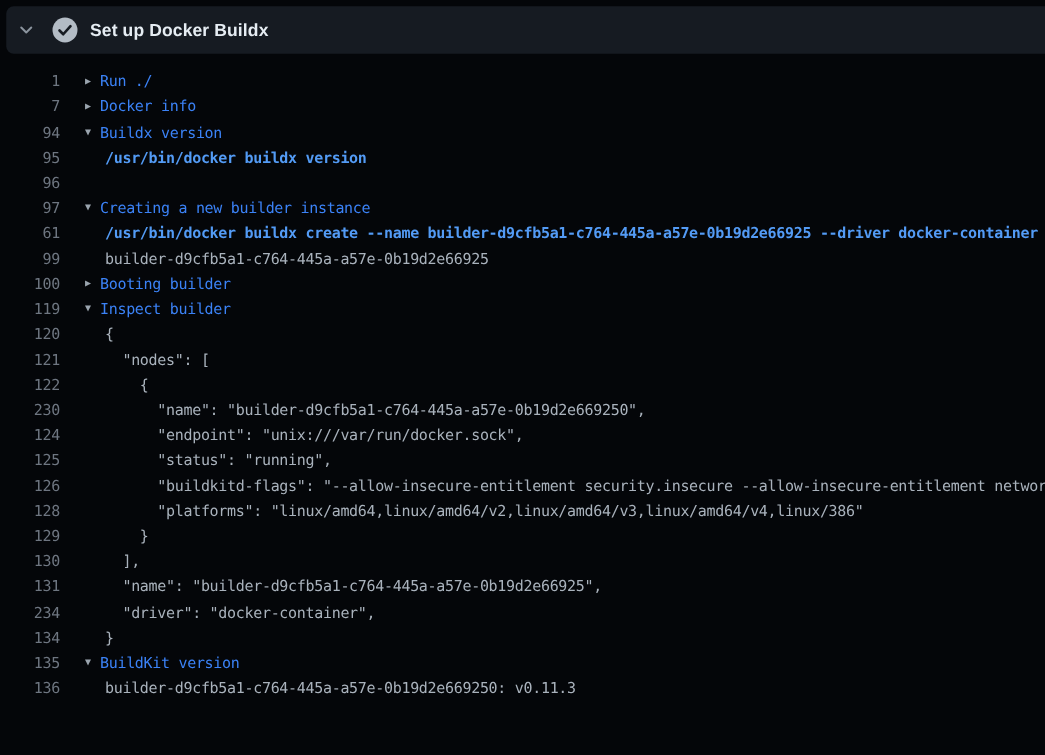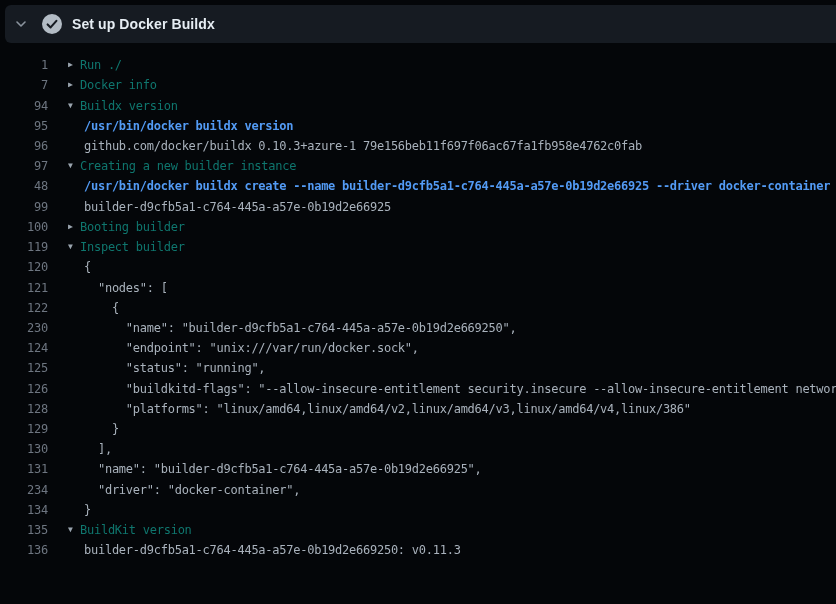--- a/index.html
+++ b/index.html
@@ -30,21 +30,21 @@
     display:flex;align-items:center;height:20.22px;
     font-size:12px;letter-spacing:-0.25px;white-space:pre;
   }
   .num{
     flex:0 0 48px;text-align:right;color:#6e7681;cursor:pointer;
   }
   .arrow{
     flex:none;display:inline-block;width:12px;margin-left:20px;
     font-size:8px;color:#9aa4ae;text-align:left;line-height:1;
   }
-  .grouplabel{color:#0f766e;cursor:pointer;}
+  .grouplabel{color:#3b82f6;cursor:pointer;}
   .content{margin-left:36px;color:#a9b2bc;}
   .command{margin-left:36px;color:#539bf5;font-weight:bold;text-align:right;}
 </style>
 </head>
 <body>
 
 <div class="stage">
 
   <div class="step-header">
     <span class="chev-btn">
@@ -59,23 +59,23 @@
       </svg>
     </span>
     <span class="step-title">Set up Docker Buildx</span>
   </div>
 
   <div class="log">
       <div class="row"><span class="num">1</span><span class="arrow">▶</span><span class="grouplabel">Run ./</span></div>
       <div class="row"><span class="num">7</span><span class="arrow">▶</span><span class="grouplabel">Docker info</span></div>
       <div class="row"><span class="num">94</span><span class="arrow">▼</span><span class="grouplabel">Buildx version</span></div>
       <div class="row"><span class="num">95</span><span class="command">/usr/bin/docker buildx version</span></div>
-      <div class="row"><span class="num">96</span><span class="content">github.com/docker/buildx 0.10.3+azure-1 79e156beb11f697f06ac67fa1fb958e4762c0fab</span></div>
+      <div class="row"><span class="num">96</span></div>
       <div class="row"><span class="num">97</span><span class="arrow">▼</span><span class="grouplabel">Creating a new builder instance</span></div>
-      <div class="row"><span class="num">48</span><span class="command">/usr/bin/docker buildx create --name builder-d9cfb5a1-c764-445a-a57e-0b19d2e66925 --driver docker-container</span></div>
+      <div class="row"><span class="num">61</span><span class="command">/usr/bin/docker buildx create --name builder-d9cfb5a1-c764-445a-a57e-0b19d2e66925 --driver docker-container</span></div>
       <div class="row"><span class="num">99</span><span class="content">builder-d9cfb5a1-c764-445a-a57e-0b19d2e66925</span></div>
       <div class="row"><span class="num">100</span><span class="arrow">▶</span><span class="grouplabel">Booting builder</span></div>
       <div class="row"><span class="num">119</span><span class="arrow">▼</span><span class="grouplabel">Inspect builder</span></div>
       <div class="row"><span class="num">120</span><span class="content">{</span></div>
       <div class="row"><span class="num">121</span><span class="content">  "nodes": [</span></div>
       <div class="row"><span class="num">122</span><span class="content">    {</span></div>
       <div class="row"><span class="num">230</span><span class="content">      "name": "builder-d9cfb5a1-c764-445a-a57e-0b19d2e669250",</span></div>
       <div class="row"><span class="num">124</span><span class="content">      "endpoint": "unix:///var/run/docker.sock",</span></div>
       <div class="row"><span class="num">125</span><span class="content">      "status": "running",</span></div>
       <div class="row"><span class="num">126</span><span class="content">      "buildkitd-flags": "--allow-insecure-entitlement security.insecure --allow-insecure-entitlement network.host",</span></div>

